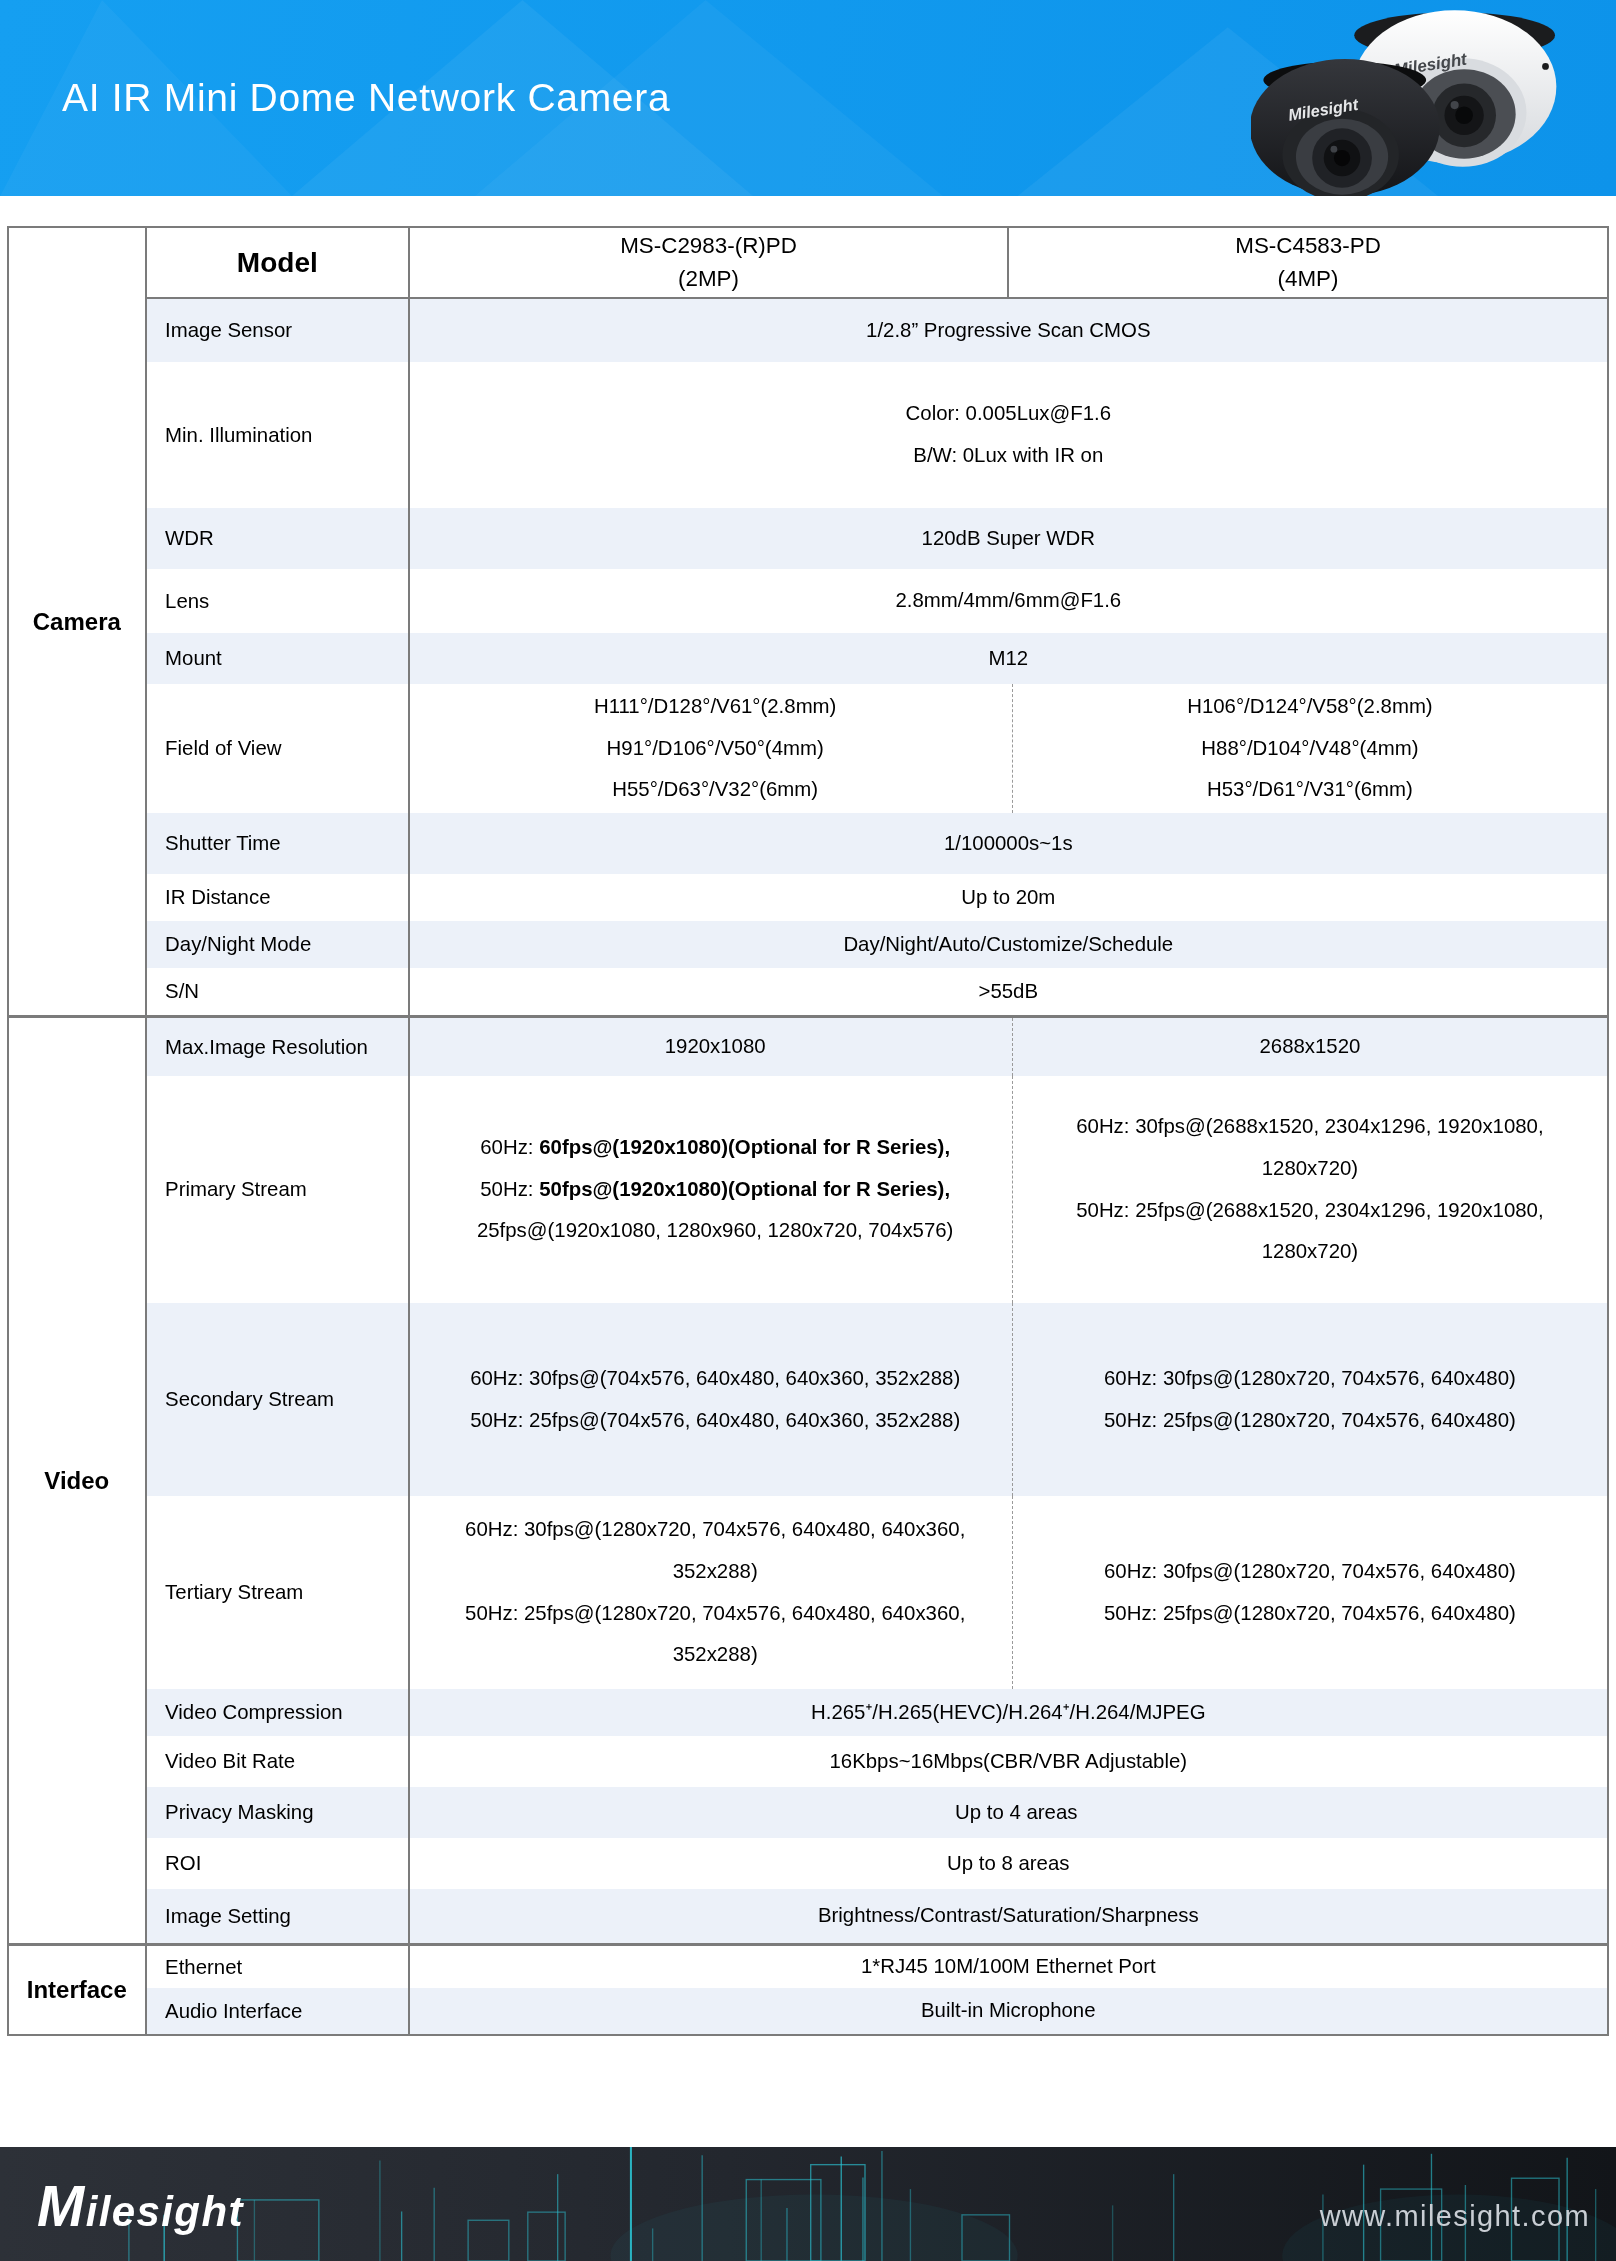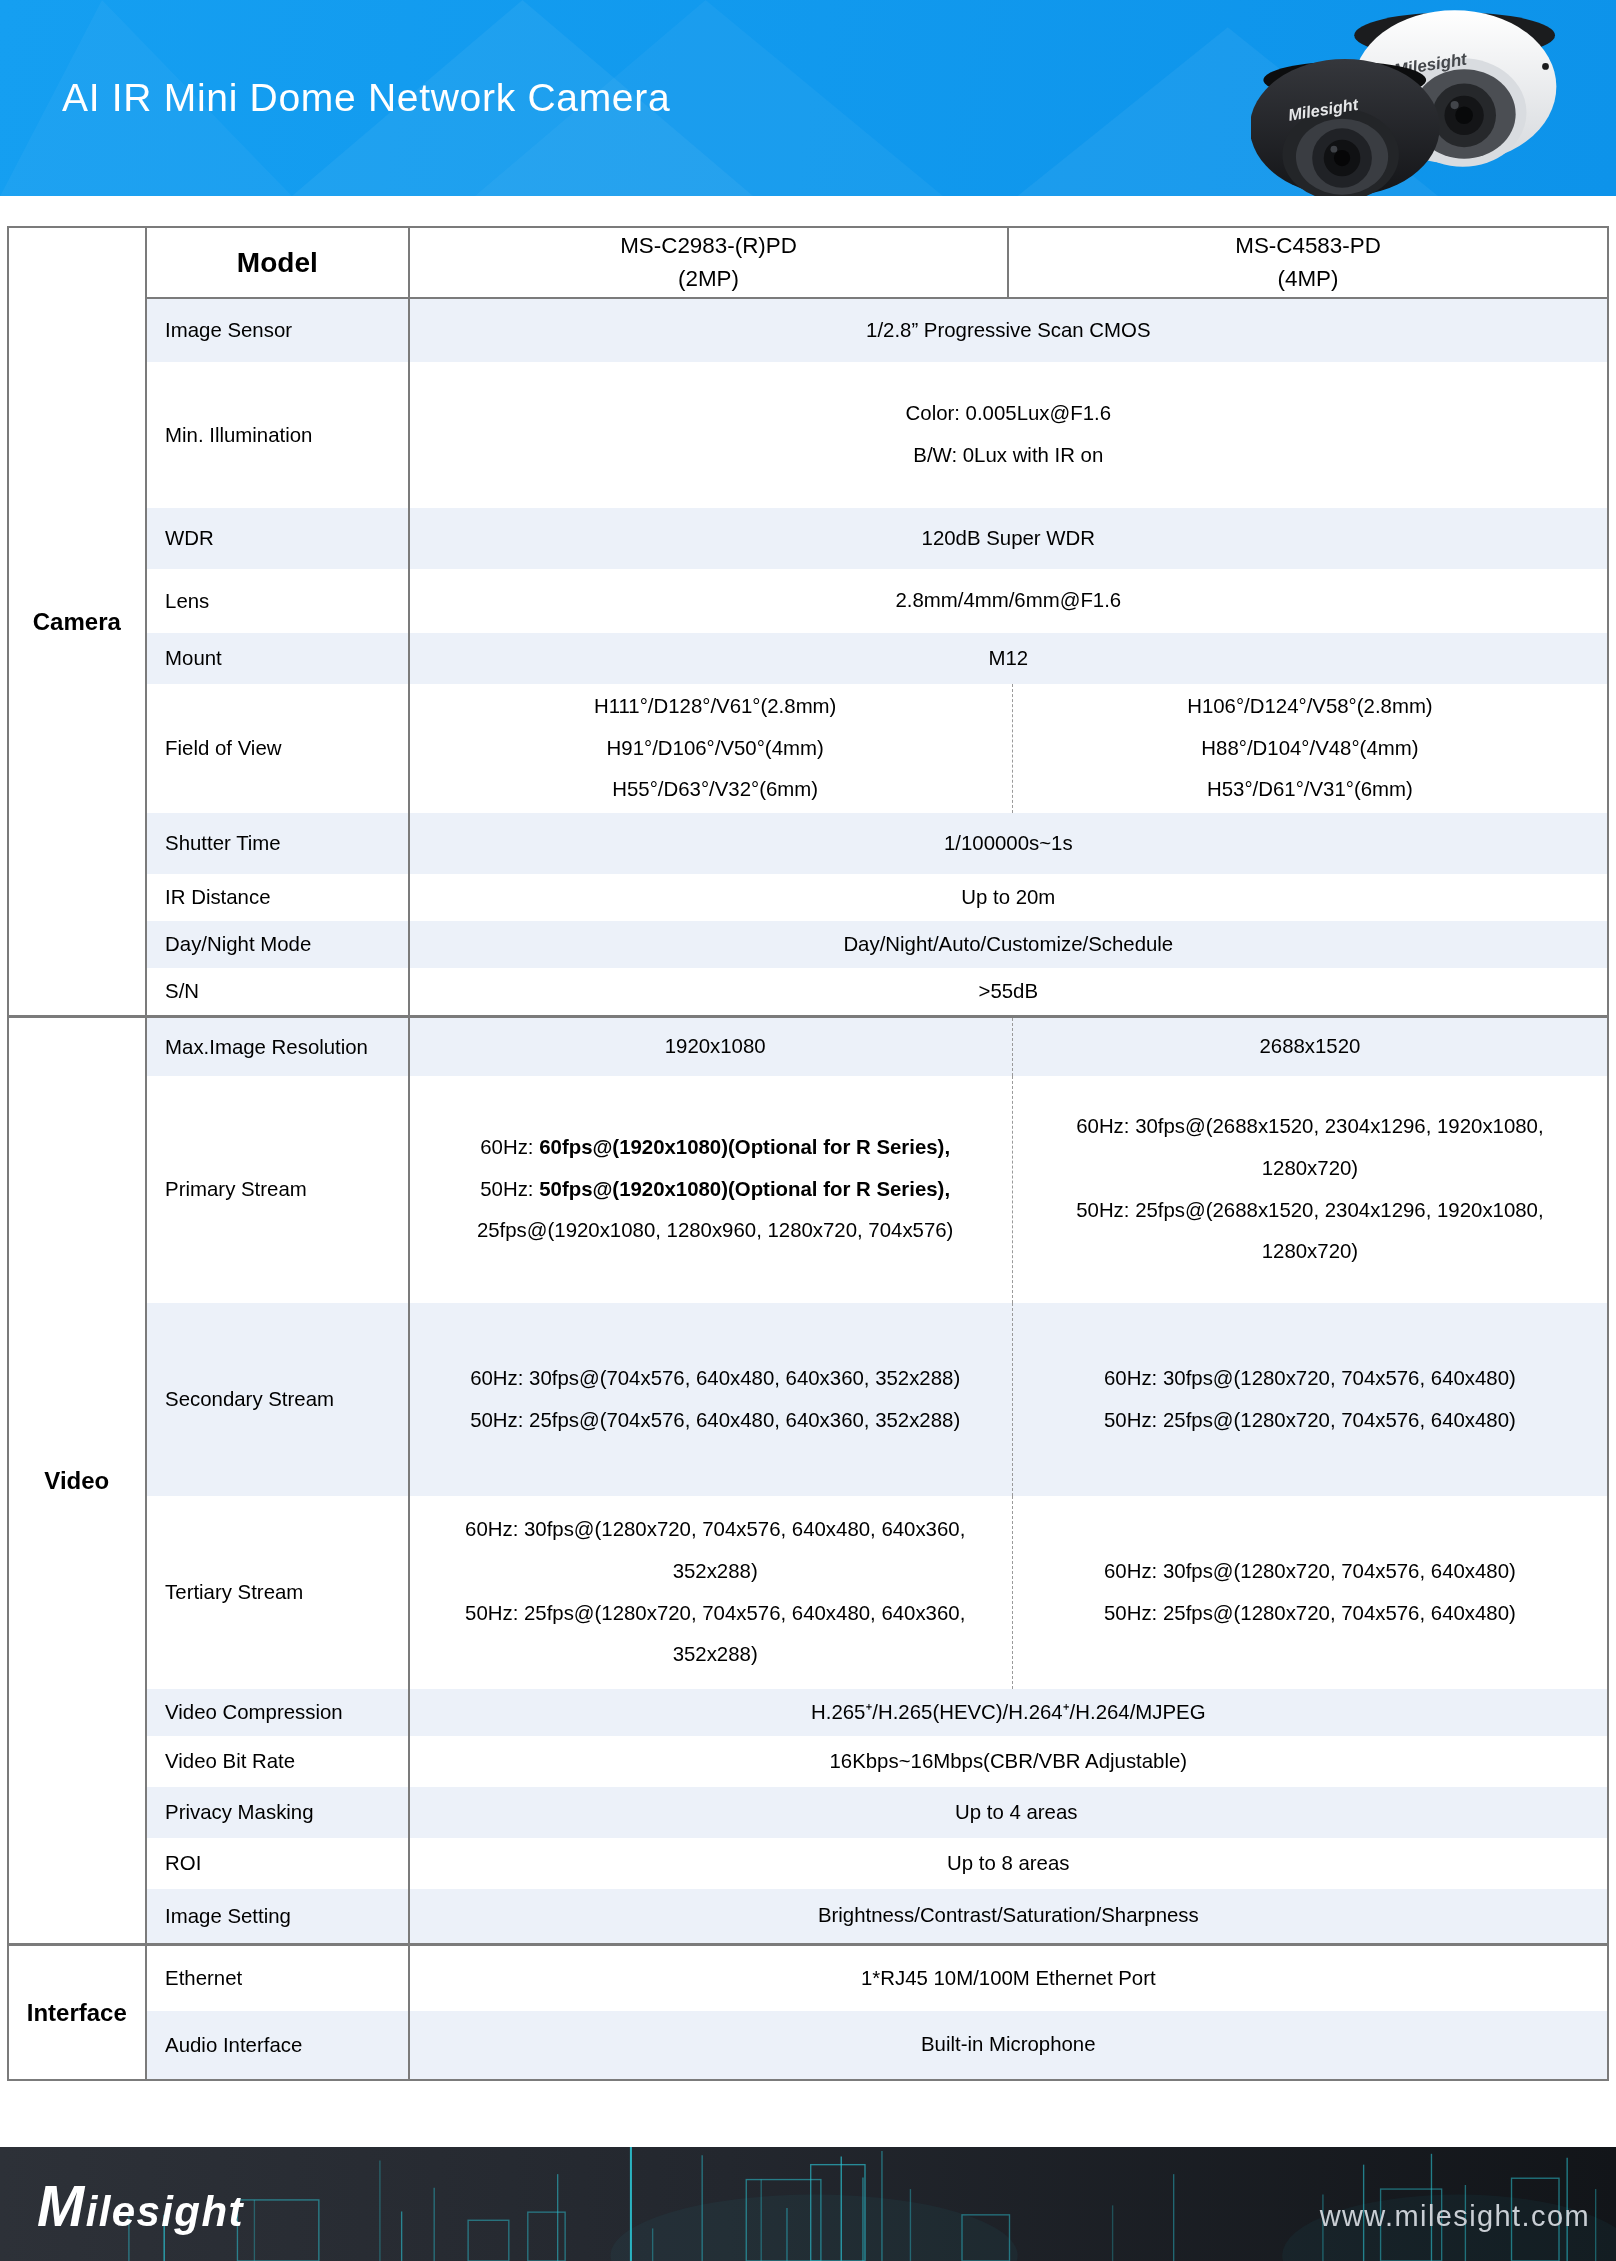--- a/index.html
+++ b/index.html
@@ -348,29 +348,29 @@
             <div class="lines">
               <div>Brightness/Contrast/Saturation/Sharpness</div>
             </div>
           </div>
         </div>
       </div>
     </div>
     <div class="section">
       <div class="sec-label">Interface</div>
       <div class="sec-rows">
-        <div class="row" style="height: 65px;">
+        <div class="row" style="height: 42px;">
           <div class="row-label">Ethernet</div>
           <div class="row-content">
             <div class="lines">
               <div>1*RJ45 10M/100M Ethernet Port</div>
             </div>
           </div>
         </div>
-        <div class="row alt" style="height: 68px;">
+        <div class="row alt" style="height: 46px;">
           <div class="row-label">Audio Interface</div>
           <div class="row-content">
             <div class="lines">
               <div>Built-in Microphone</div>
             </div>
           </div>
         </div>
       </div>
     </div>
   </div>

